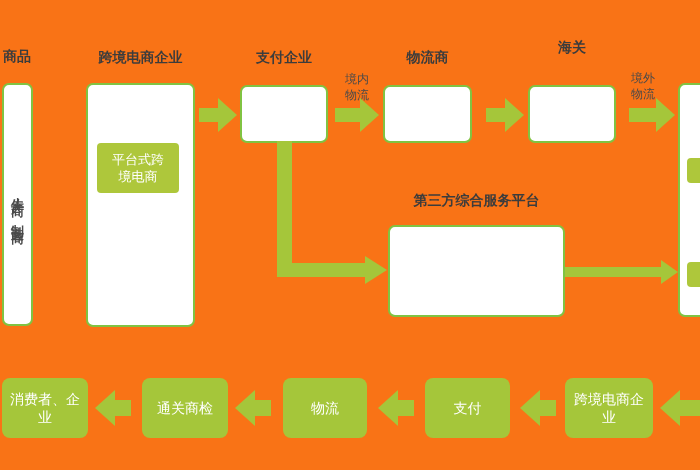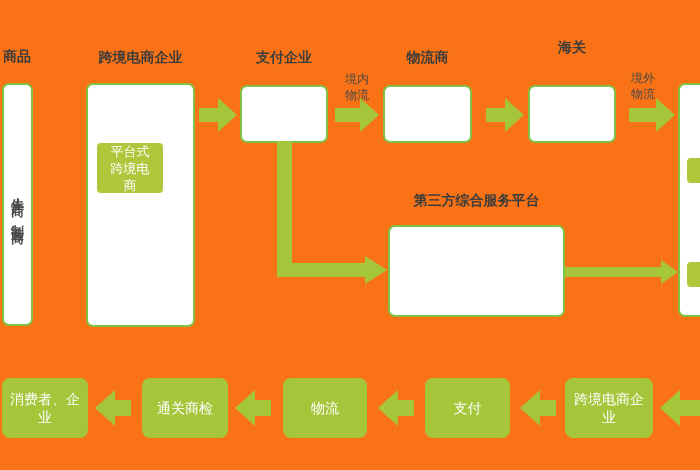--- a/index.html
+++ b/index.html
@@ -66,21 +66,21 @@
   <div class="small-label" style="left:335px;top:71px;width:44px;">境内
 物流</div>
   <div class="small-label" style="left:621px;top:70px;width:44px;">境外
 物流</div>
 
   <div class="wbox flexc" style="left:2px;top:83px;width:31px;height:243px;">
     <span class="vtext">生产商/制造商</span>
   </div>
 
   <div class="wbox" style="left:86px;top:83px;width:109px;height:244px;"></div>
-  <div class="gbox inner-gbox" style="left:97px;top:143px;width:66px;height:50px;">平台式跨境电商</div>
+  <div class="gbox inner-gbox" style="left:97px;top:143px;width:82px;height:50px;">平台式跨境电商</div>
 
   <div class="wbox" style="left:240px;top:85px;width:88px;height:58px;"></div>
   <div class="wbox" style="left:383px;top:85px;width:89px;height:58px;"></div>
   <div class="wbox" style="left:528px;top:85px;width:88px;height:58px;"></div>
 
   <div class="wbox" style="left:678px;top:83px;width:60px;height:234px;"></div>
   <div class="gbox stub-gbox" style="left:687px;top:158px;width:40px;height:25px;"></div>
   <div class="gbox stub-gbox" style="left:687px;top:262px;width:40px;height:25px;"></div>
 
   <div class="glabel" style="left:388px;top:192px;width:177px;">第三方综合服务平台</div>

